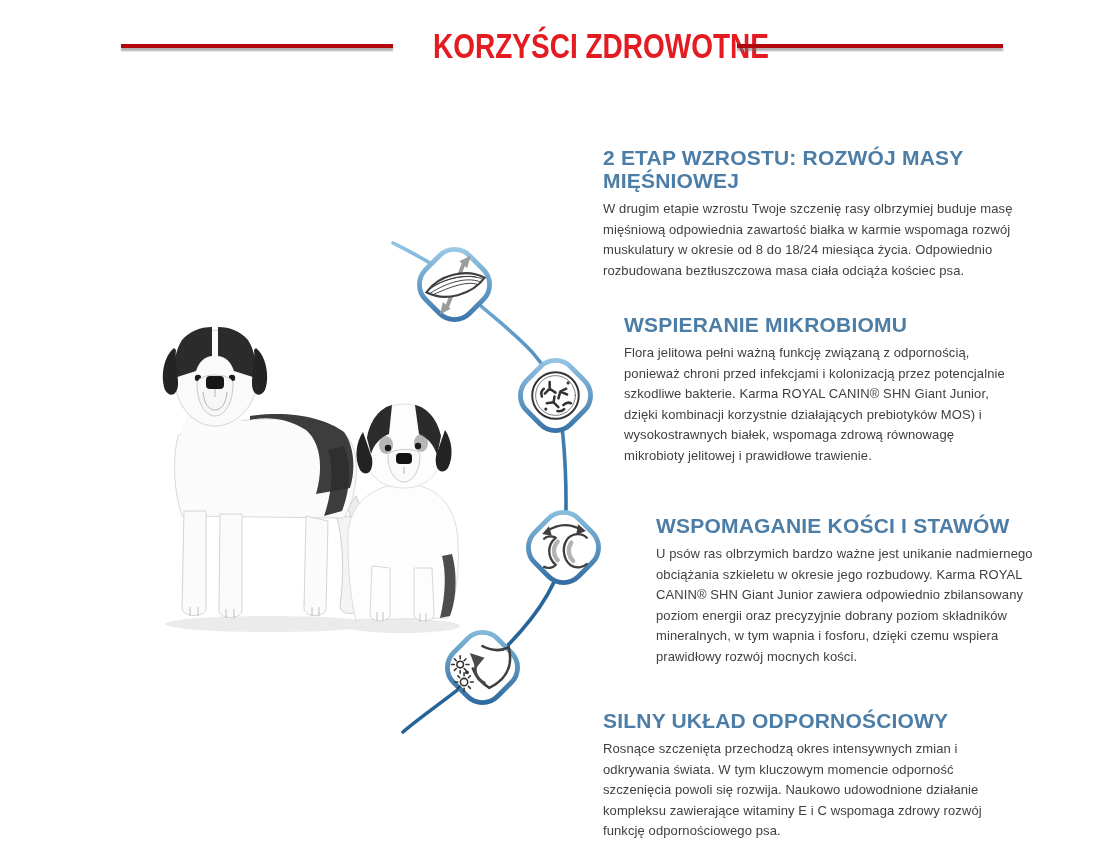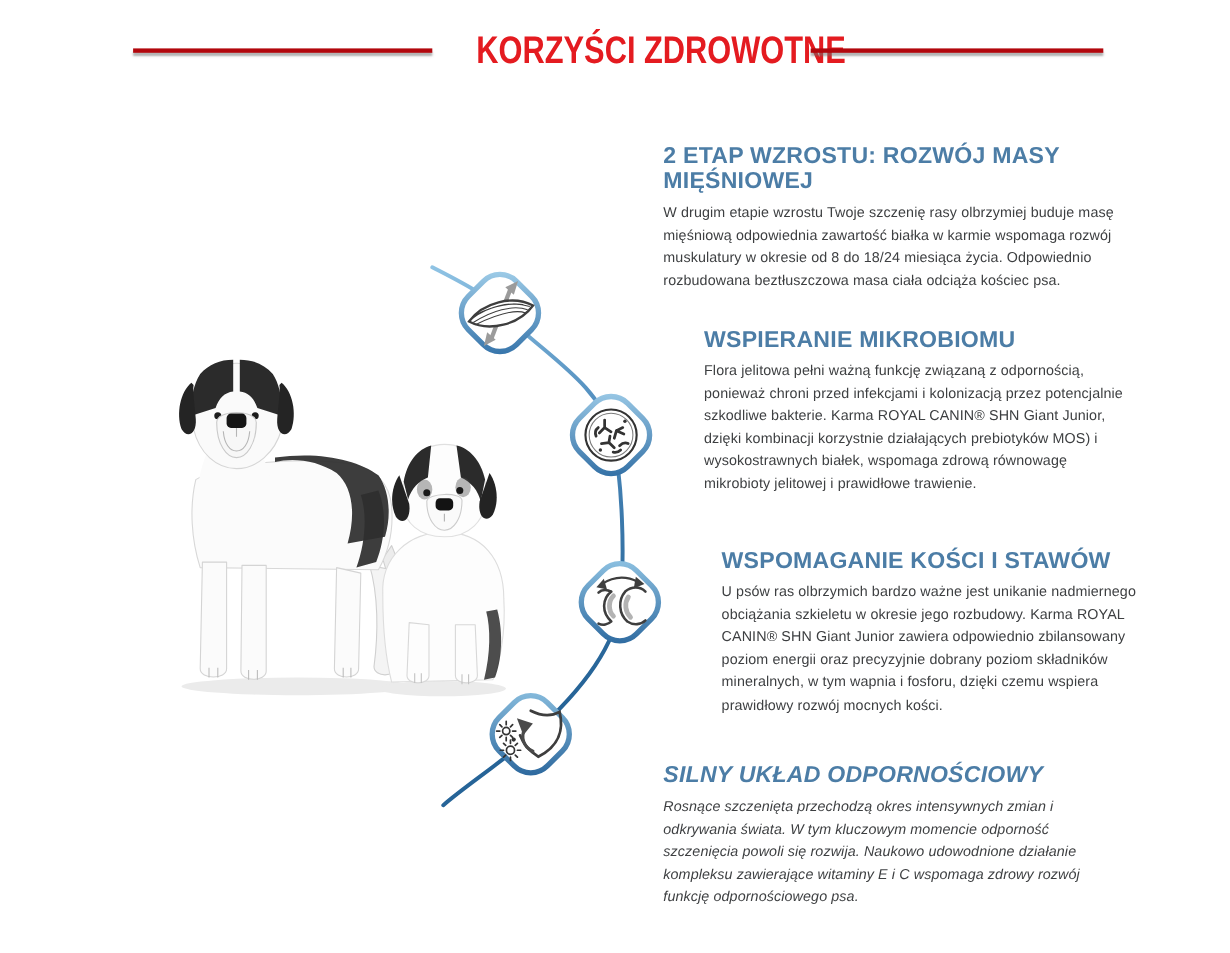--- a/index.html
+++ b/index.html
@@ -23,35 +23,35 @@
     position:absolute;top:44px;height:4px;
     background:#b2070d;
     box-shadow:0 3px 2px rgba(110,110,110,.55);
   }
   .rule-left{left:121px;width:272px;}
   .rule-right{left:737px;width:266px;}
 
   
   .benefit{position:absolute;}
   .benefit h3{
-    margin:0 0 7px 0;
+    margin:16px 0 7px 0;
     color:#4c7da6;
     font-size:21px;line-height:23px;font-weight:bold;
     letter-spacing:.2px;
   }
   .benefit p{
     margin:0;
     color:#3d3f41;
     font-size:13px;line-height:20.5px;
     letter-spacing:.1px;
   }
   .b1{left:603px;top:130px;width:414px;}
-  .b2{left:640px;top:297px;width:384px;}
+  .b2{left:624px;top:297px;width:384px;}
   .b3{left:656px;top:498px;width:384px;}
-  .b4{left:603px;top:693px;width:404px;font-style:italic;}
+  .b4{left:603px;top:693px;width:404px;}
 
   
   .curve-layer{position:absolute;left:0;top:0;width:1118px;height:866px;pointer-events:none;}
 
   
   .dicon{position:absolute;width:97px;height:97px;}
   .i1{left:406px;top:236px;}
   .i2{left:507px;top:347px;}
   .i3{left:515px;top:499px;}
   .i4{left:434px;top:619px;}

